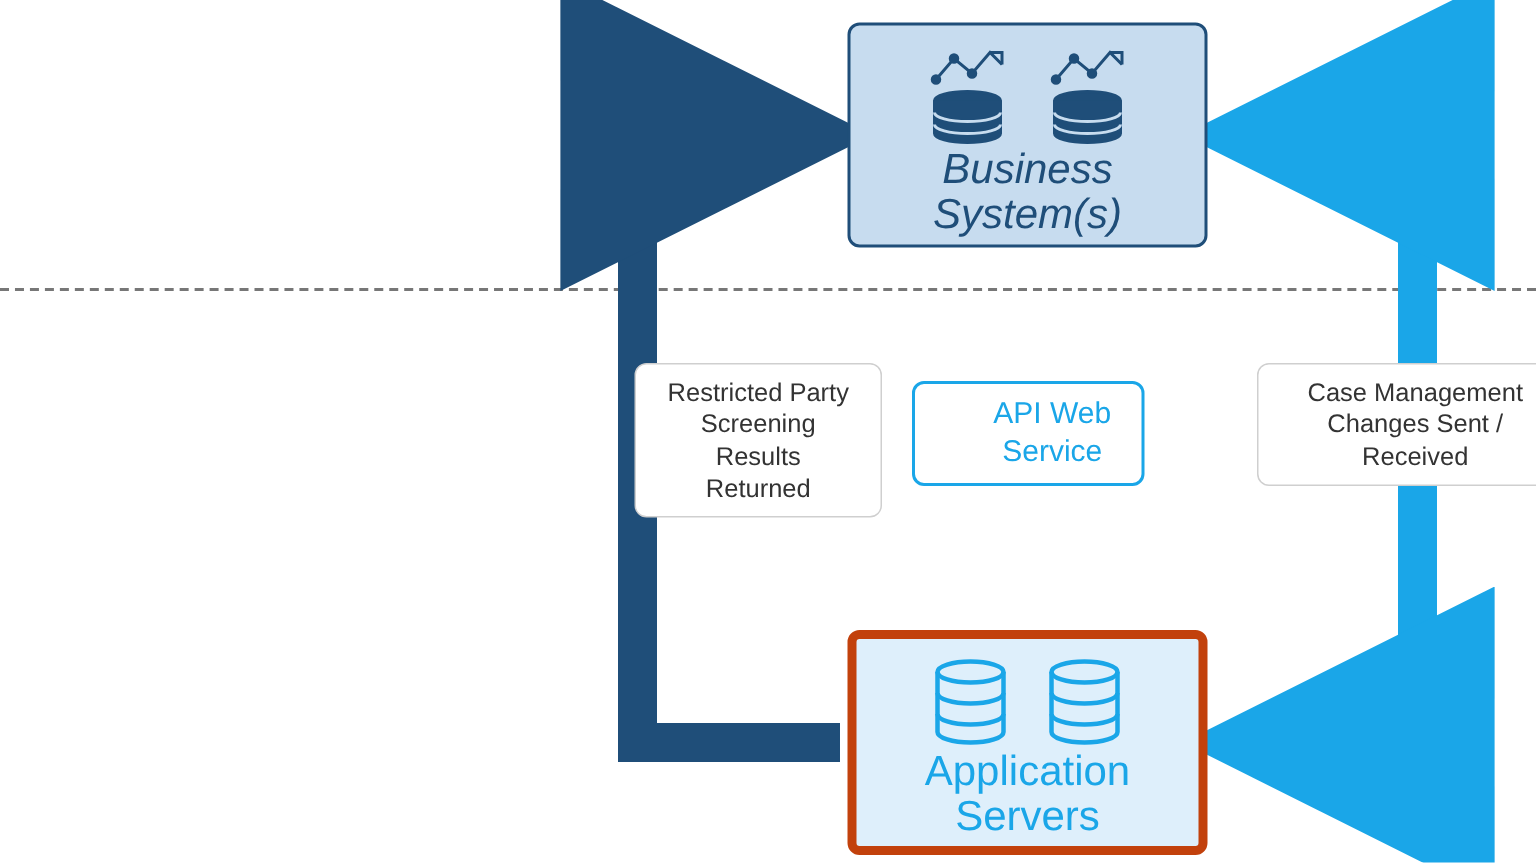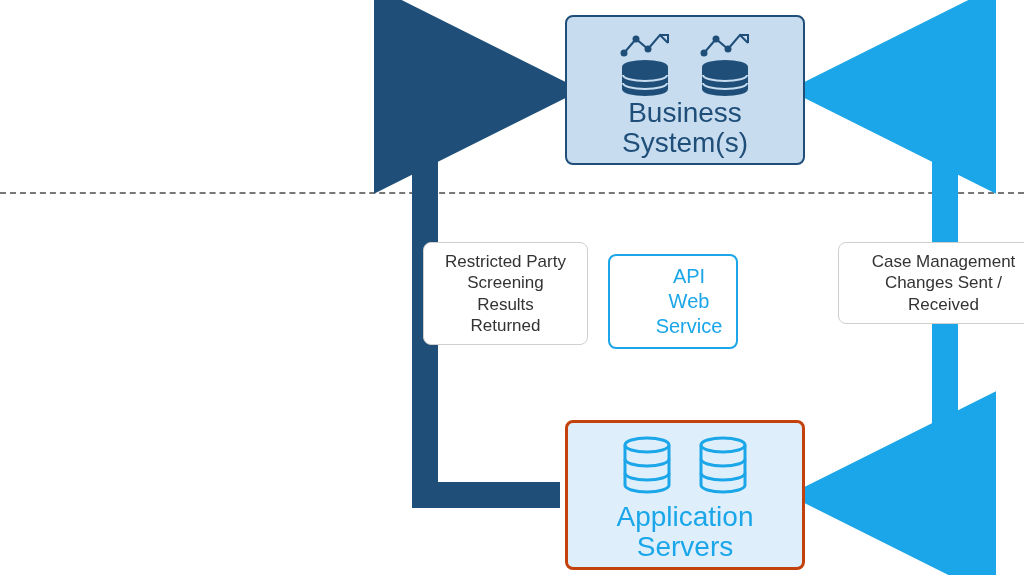--- a/index.html
+++ b/index.html
@@ -19,36 +19,37 @@
     box-sizing: border-box;
     text-align: center;
   }
   .node-top {
     left: 565px;
     top: 15px;
     width: 240px;
     height: 150px;
     background: #c7dcef;
     border: 2px solid #1f4e79;
+    font-style: italic;
   }
   .node-top .label {
     position: absolute;
     bottom: 6px;
     left: 0; right: 0;
     font-size: 28px;
     line-height: 1.05;
     color: #1f4e79;
   }
   .node-bottom {
     left: 565px;
     top: 420px;
     width: 240px;
     height: 150px;
     background: #deeffb;
-    border: 3px solid #c2410c;
+    border: 6px solid #c2410c;
   }
   .node-bottom .label {
     position: absolute;
     bottom: 6px;
     left: 0; right: 0;
     font-size: 28px;
     line-height: 1.05;
     color: #1aa6e8;
   }
   .cylinders {
@@ -79,21 +80,21 @@
     margin-left: 41px;
   }
   .note-right {
     left: 838px;
     top: 242px;
     width: 211px;
   }
   .note-center {
     left: 608px;
     top: 254px;
-    width: 130px;
+    width: 155px;
     border: 2px solid #1aa6e8;
     color: #1aa6e8;
     font-size: 20px;
     padding-left: 44px;
   }
 
   .divider {
     position: absolute;
     left: 0;
     top: 192px;

